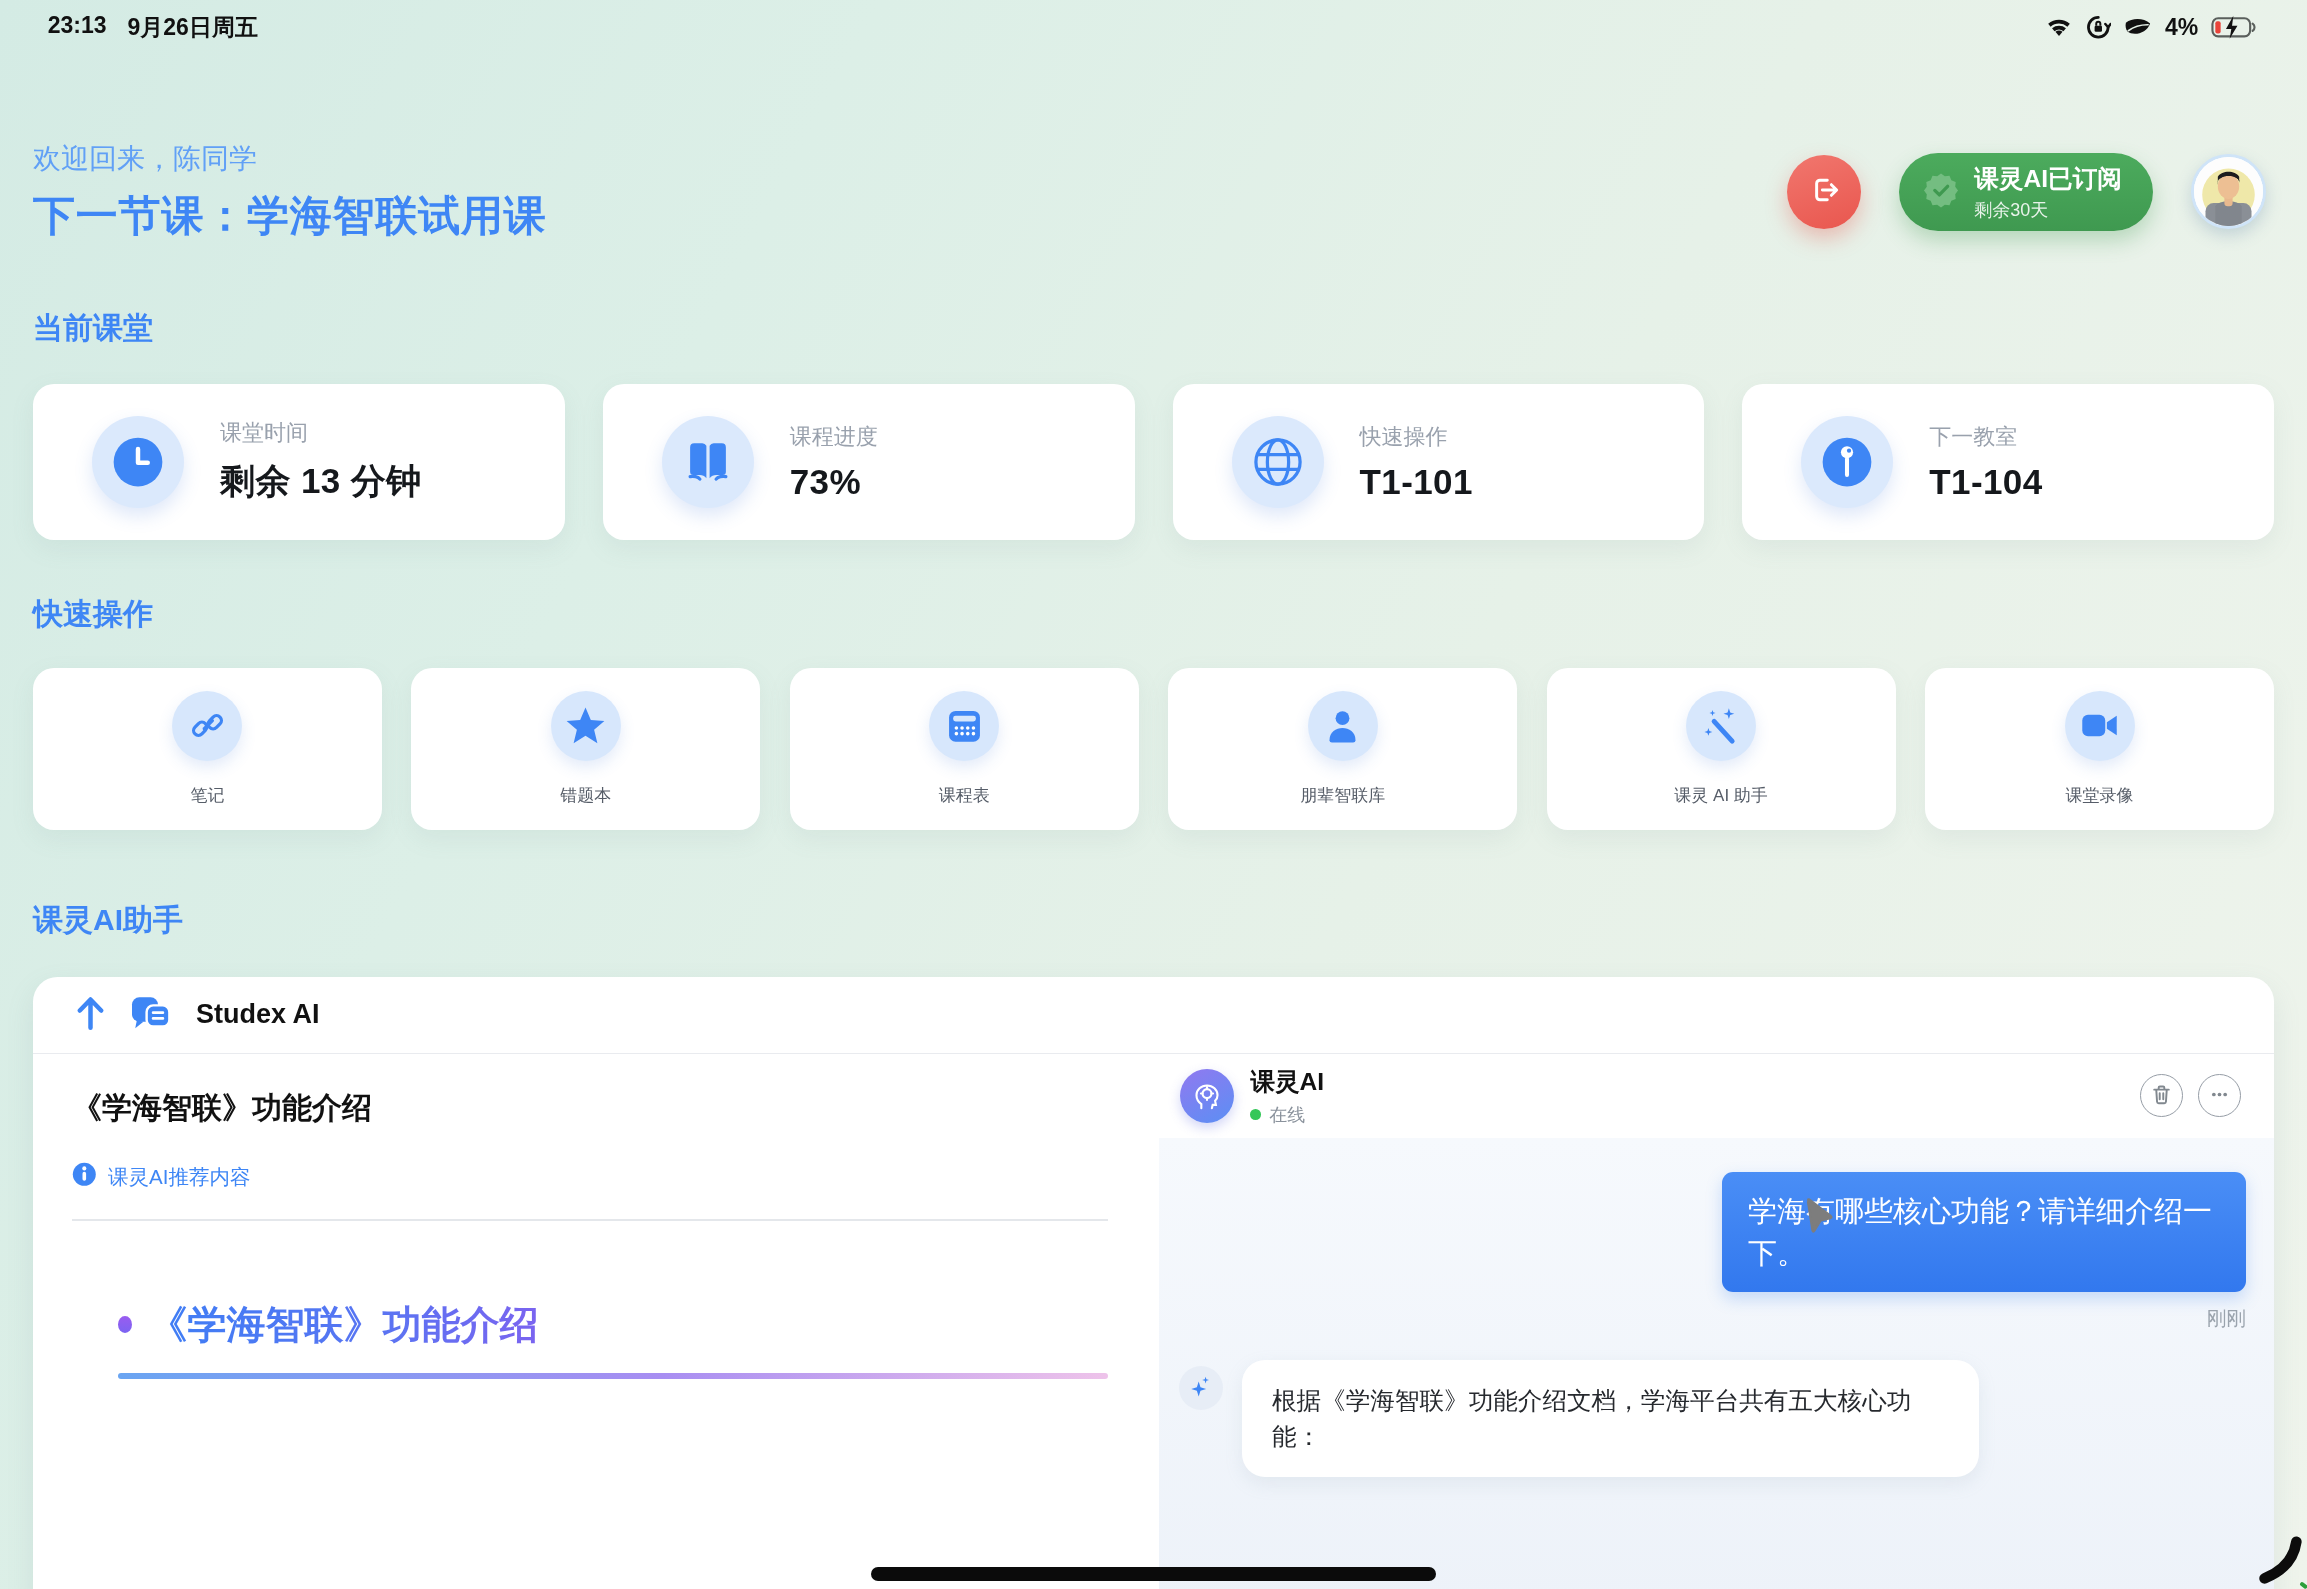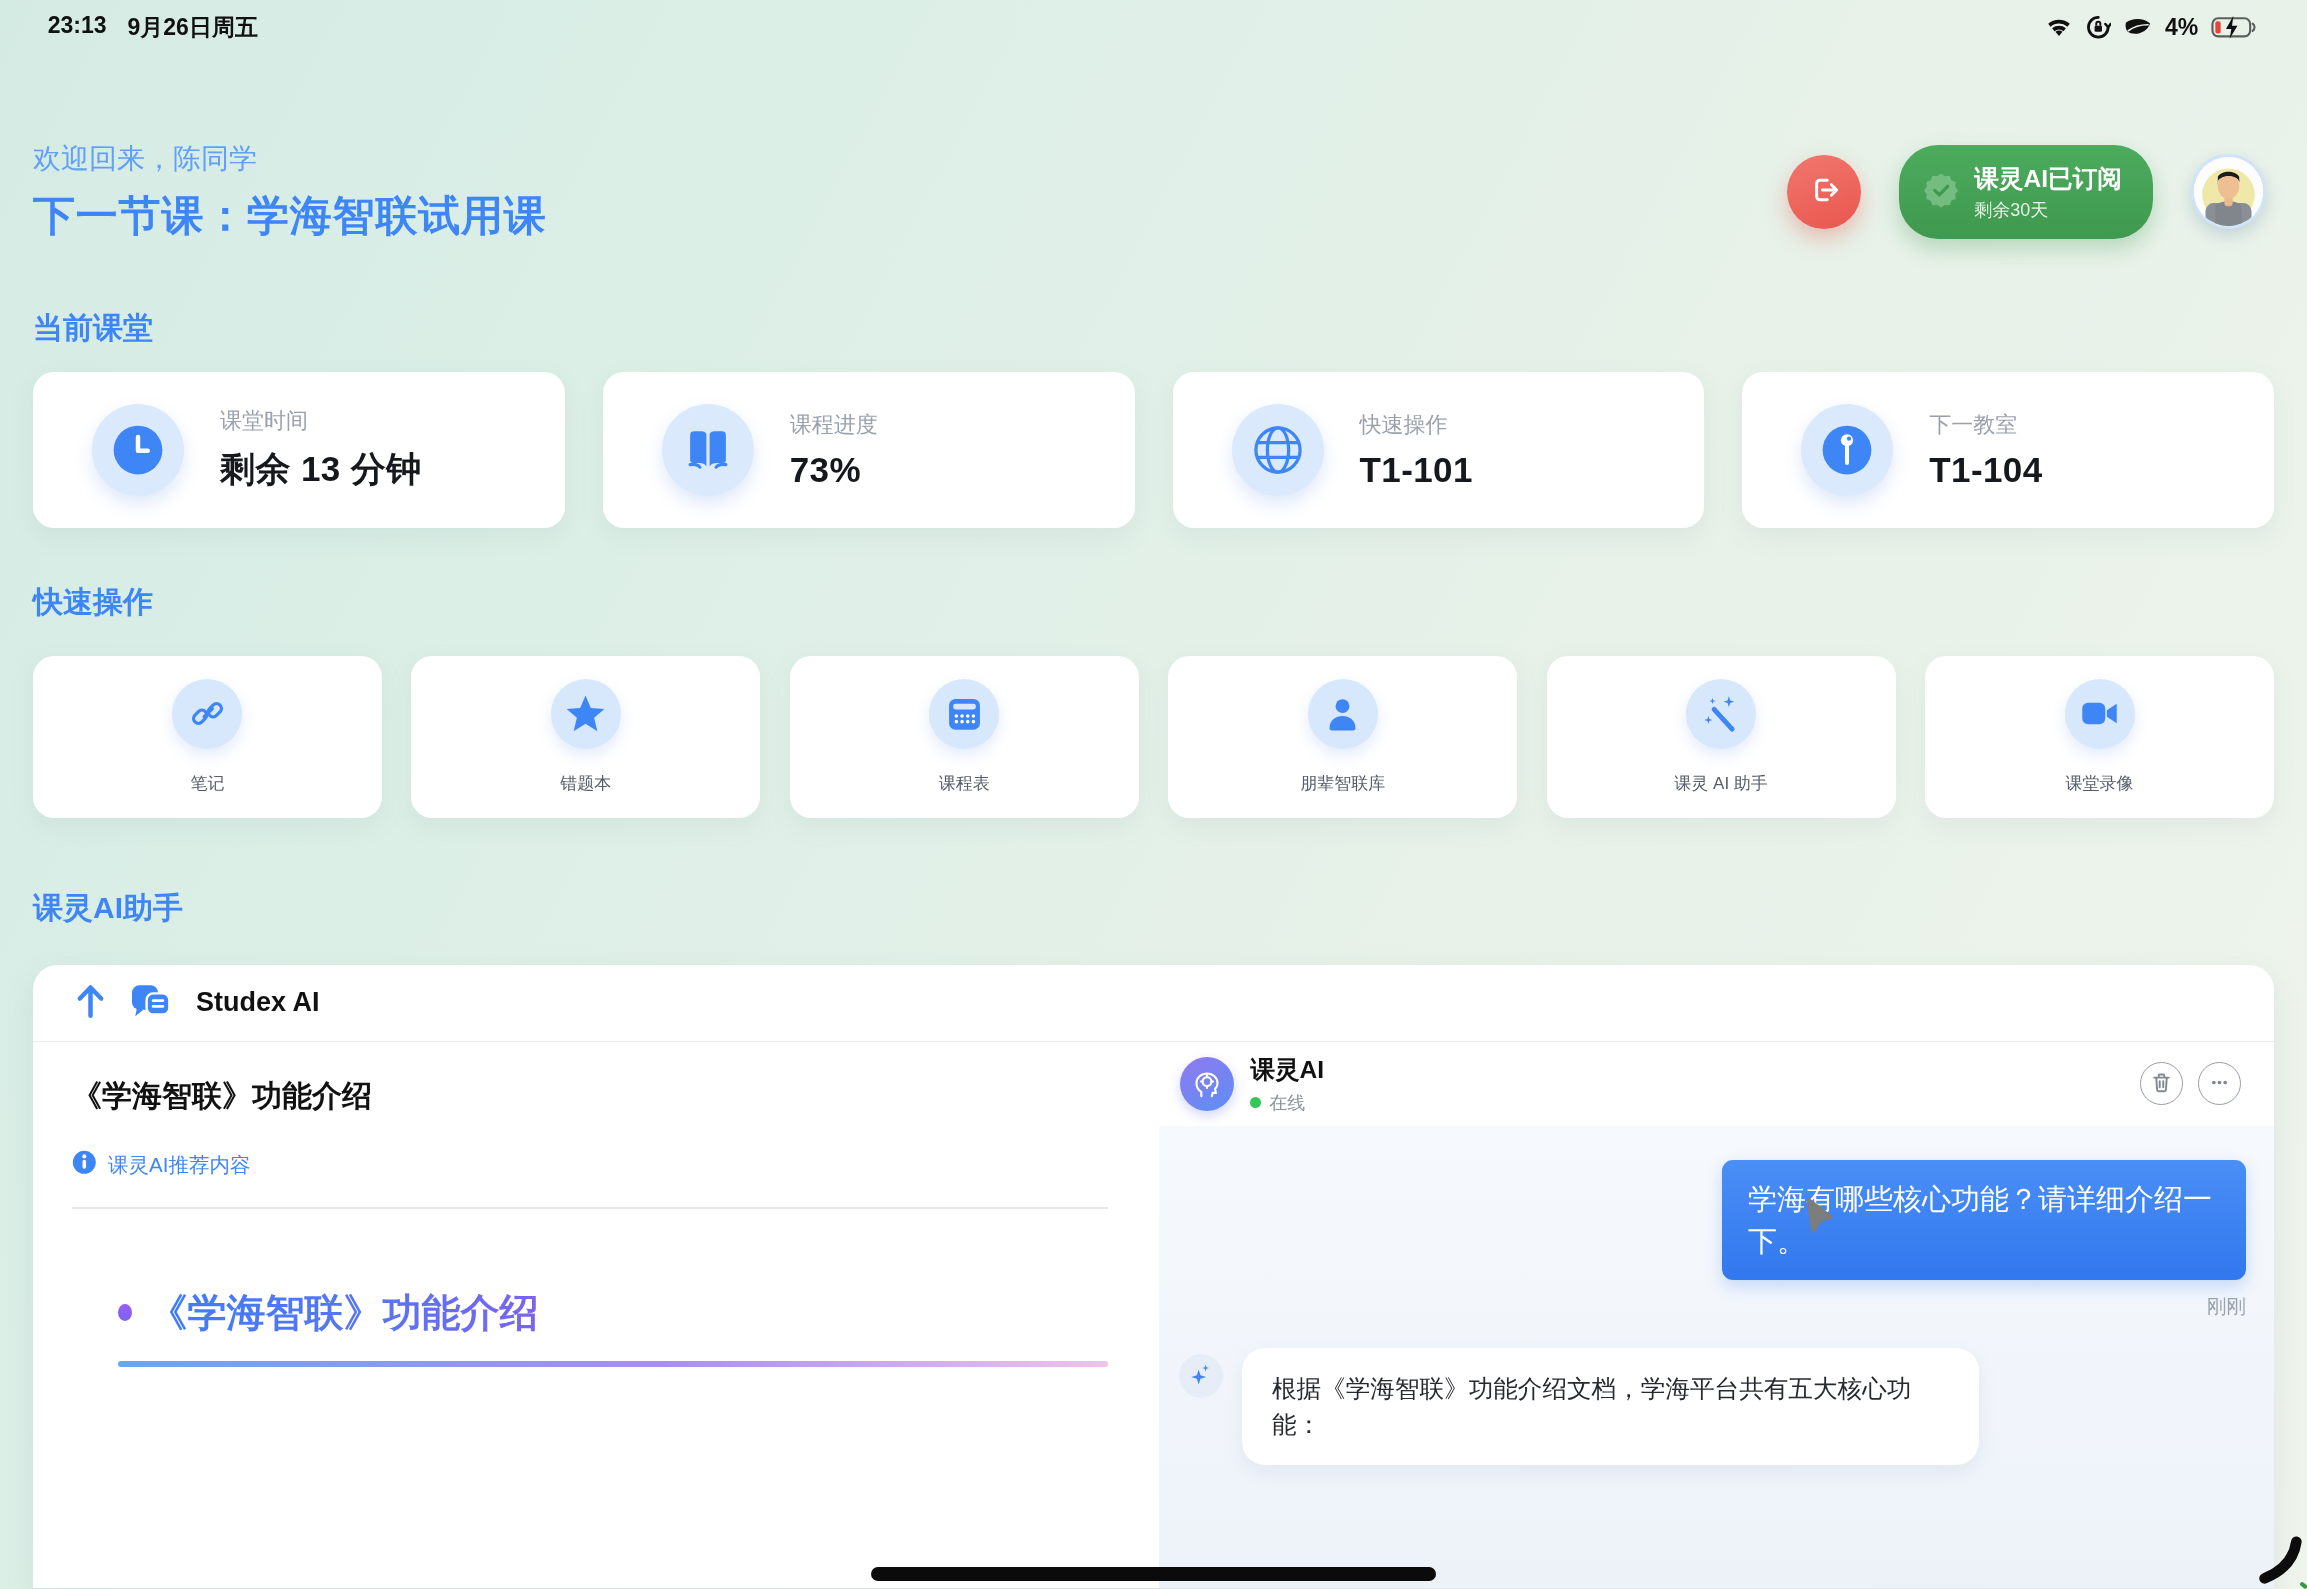--- a/index.html
+++ b/index.html
@@ -18,31 +18,31 @@
   .status-right svg { display:block; }
 
   
   .header-row { display:flex; justify-content:space-between; align-items:center; margin-top:97px; }
   .welcome { font-size:28px; color:#61a0f6; font-weight:400; }
   .next-class { font-size:42px; font-weight:800; color:#3e86f5; margin-top:9.8px; letter-spacing:0.8px;text-align:right; }
   .header-actions { display:flex; align-items:center; gap:38px; padding-right:8.2px; }
   .logout-btn { width:74px; height:74px; border-radius:50%; border:none; cursor:pointer;
     background:linear-gradient(160deg,#f1776e,#e9564e); box-shadow:0 9.8px 21px rgba(233,86,78,.35);
     display:flex; align-items:center; justify-content:center; }
-  .sub-pill { display:flex; align-items:center; gap:14.7px; height:94px; padding:0 31px 0 23px; border-radius:39px;
+  .sub-pill { display:flex; align-items:center; gap:14.7px; height:78px; padding:0 31px 0 23px; border-radius:39px;
     background:linear-gradient(180deg,#4cab5d,#3f9950); box-shadow:0 9.8px 21px rgba(63,153,80,.30); cursor:pointer; }
   .sub-pill .pill-text { color:#fff; }
   .pill-title { font-size:24.6px; font-weight:800; }
   .pill-sub { font-size:18px; opacity:.88; margin-top:3.3px; }
   .avatar { width:75px; height:75px; border-radius:50%; border:3.3px solid #cfe4f8; overflow:hidden;
     box-shadow:0 6.6px 16.4px rgba(80,120,160,.25); background:#fff; cursor:pointer; }
 
   
   .section-title { font-size:30px; font-weight:800; color:#3e86f5; }
-  .t-current { margin-top:64px; margin-bottom:23px; }
+  .t-current { margin-top:64px; margin-bottom:35px; }
   .t-quick { margin-top:54px; margin-bottom:33px; }
   .t-ai { margin-top:70px; margin-bottom:36px; }
 
   
   .cards-grid { display:grid; grid-template-columns:1fr 1fr 1fr 1fr; column-gap:38px; row-gap:39px; }
   .stat-card { background:#fff; border-radius:21px; height:156px; display:flex; align-items:center;
     padding-left:59px; gap:36px; box-shadow:0 8.2px 23px rgba(120,150,150,.10); }
   .stat-icon-outer { width:92px; height:92px; border-radius:50%; background:#dbe9fc;
     display:flex; align-items:center; justify-content:center; box-shadow:0 8.2px 18px rgba(80,130,220,.18); flex:none; }
   .stat-label { font-size:22px; color:#99a1ad; margin-bottom:9.8px; }

